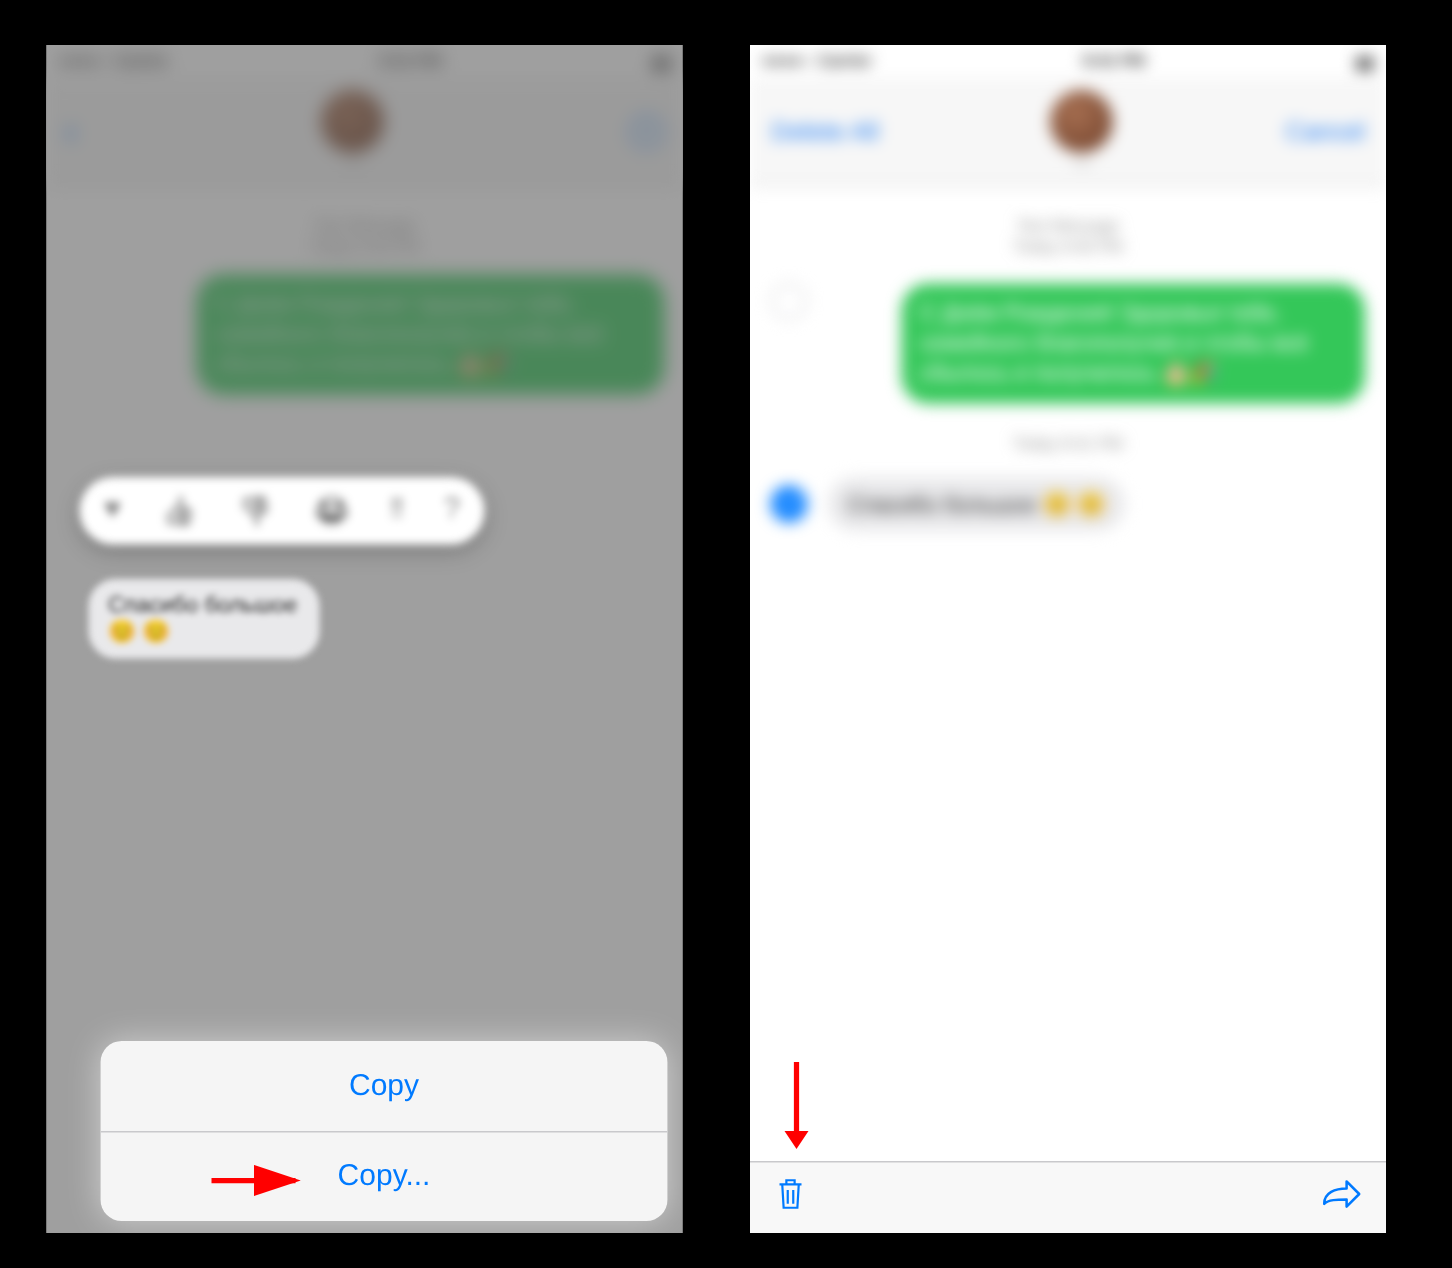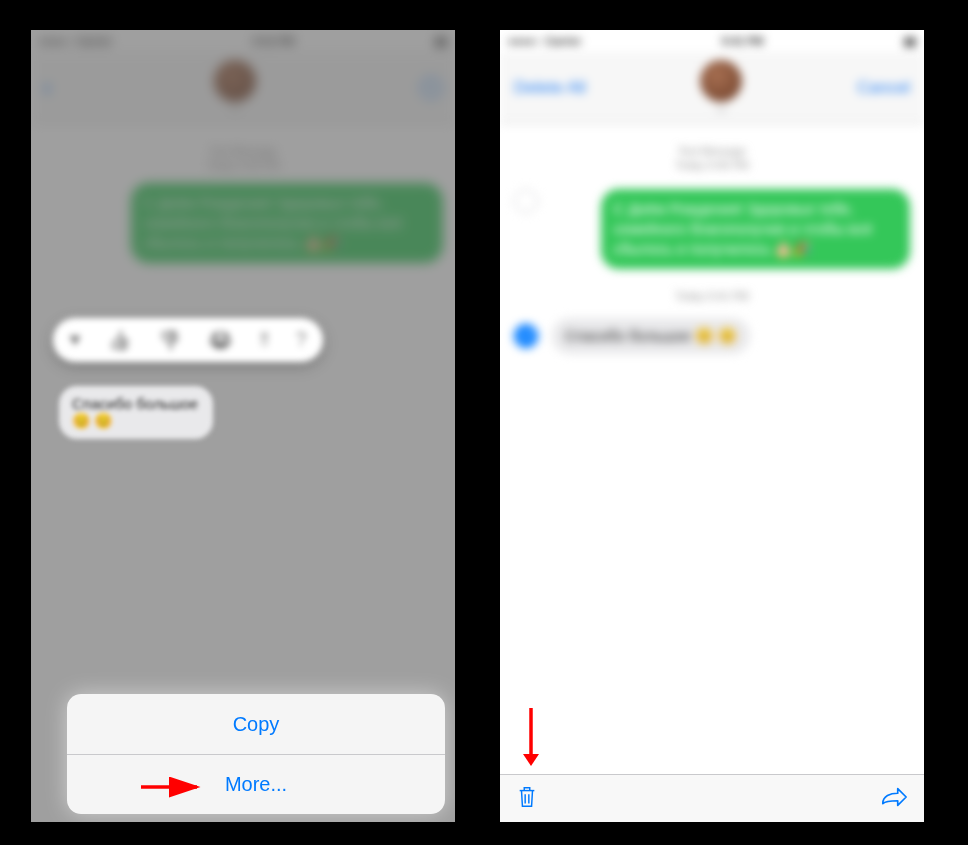--- a/index.html
+++ b/index.html
@@ -226,21 +226,21 @@
     </div>
   </div>
   <div class="focus-bubble">
     <div class="bubble-recv">
       <span>Спасибо большое 😊 😊</span>
     </div>
   </div>
 
   <div class="action-sheet">
     <div class="action-btn">Copy</div>
-    <div class="action-btn">More...</div>
+    <div class="action-btn">Copy...</div>
   </div>
 
   <svg class="arrow" style="top:744px; left:108px;" width="70" height="26">
     <defs>
         <marker id="ah1" markerWidth="10" markerHeight="10" refX="8" refY="3" orient="auto">
       <path d="M0,0 L9,3 L0,6 Z" fill="#ff0000"></path>
         </marker>
       </defs>
     <line x1="2" y1="13" x2="58" y2="13" stroke="#ff0000" stroke-width="3.5" marker-end="url(#ah1)"></line>
   </svg>

